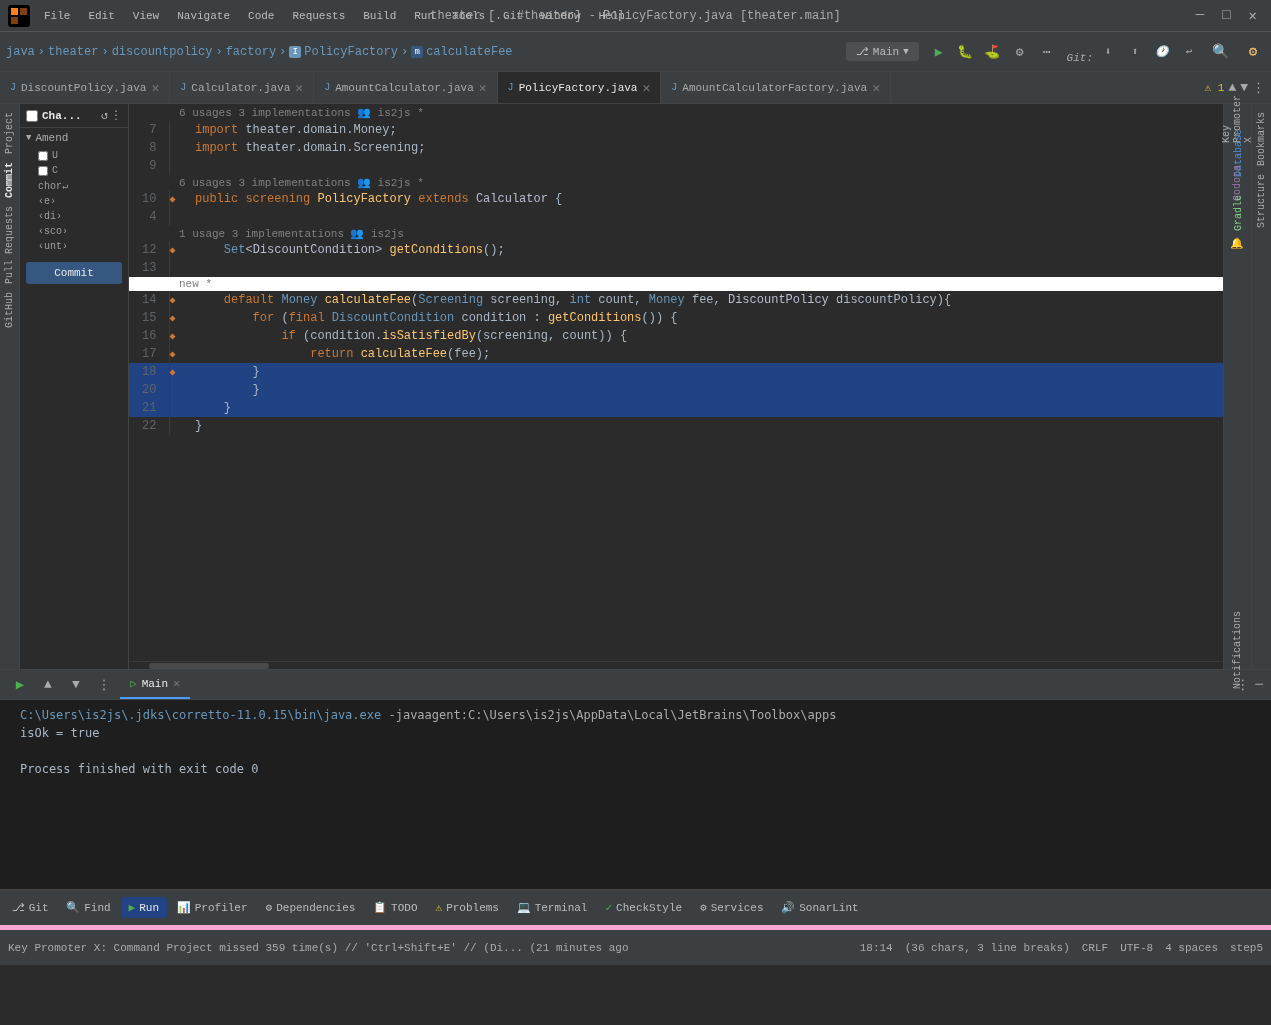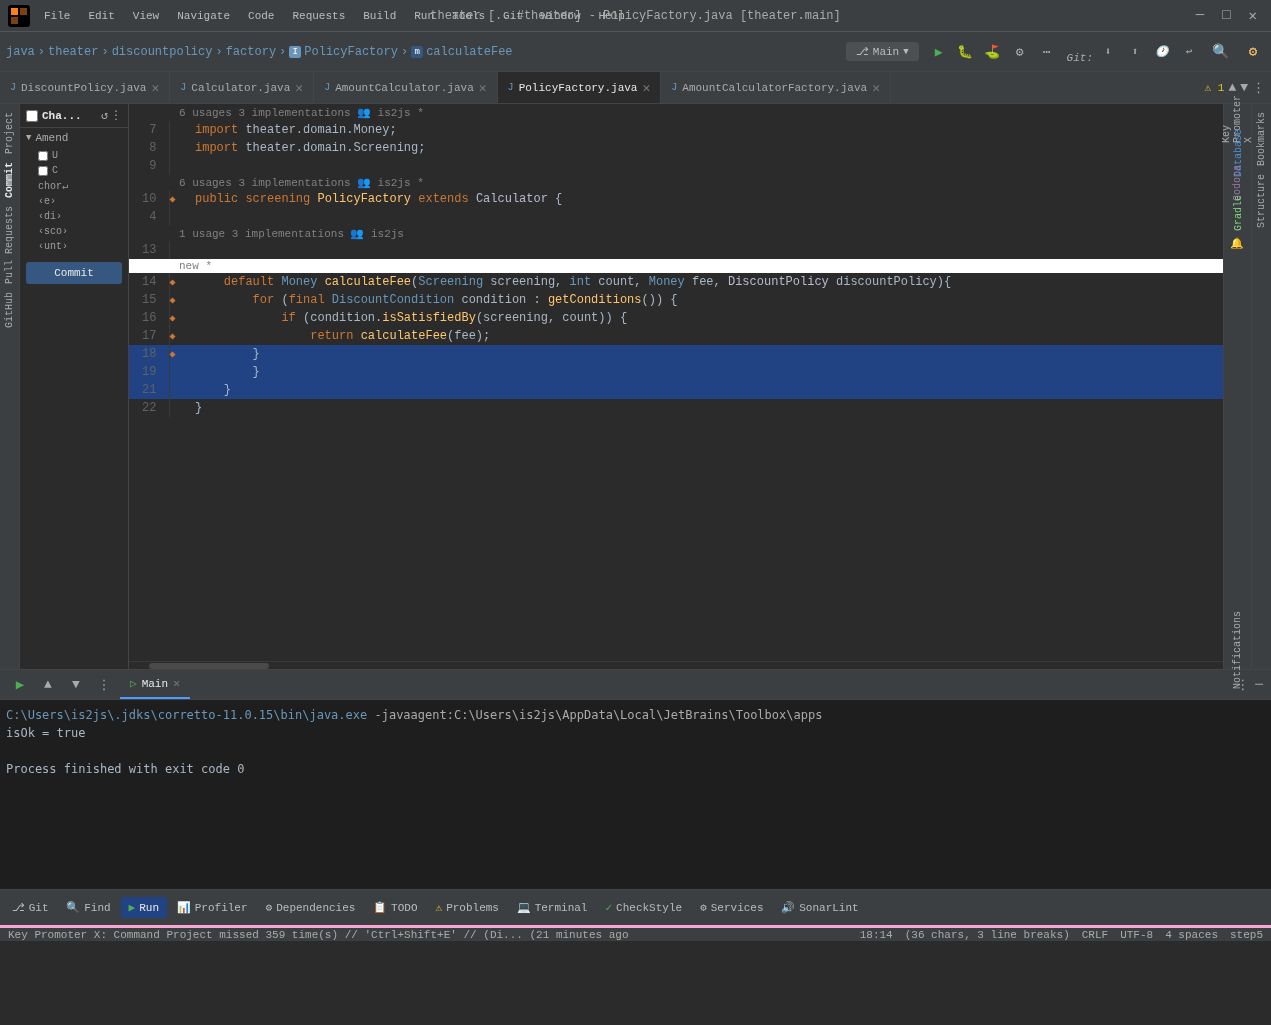--- a/index.html
+++ b/index.html
@@ -319,21 +319,21 @@
       margin-left: auto;
       display: flex;
       gap: 6px;
       align-items: center;
       color: #aaa;
       font-size: 13px;
     }
     .terminal-controls span { cursor: pointer; }
     .terminal-content {
       flex: 1;
-      padding: 6px 6px;
+      padding: 6px 20px;
       overflow: auto;
       font-family: 'Consolas', monospace;
       font-size: 12px;
       line-height: 18px;
     }
     .term-path { color: #6897bb; cursor: pointer; }
     .term-cmd { color: #aaa; }
     .term-ok { color: #a9b7c6; }
     .term-success { color: #a9b7c6; }
 
@@ -354,28 +354,28 @@
       padding: 4px 8px;
       color: #bbb;
       font-size: 11px;
       cursor: pointer;
       border-radius: 3px;
     }
     .bottom-tool-btn.active { background: #214283; color: #e8e8e8; }
 
     
     .status-bar {
-      height: 16px;
+      height: 40px;
       background: #3c3f41;
       display: flex;
       align-items: center;
       padding: 0 8px;
       font-size: 11px;
       color: #aaa;
-      border-top: 3px solid #f9a8d4;
+      border-top: 5px solid #f9a8d4;
       gap: 8px;
     }
     .status-left { display: flex; align-items: center; gap: 6px; flex: 1; }
     .status-right { display: flex; align-items: center; gap: 12px; }
     .status-item { cursor: pointer; }
     .status-warning { color: #e2c027; }
 
     
     .db-label { color: #4a90d9; }
     .gradle-label { color: #83d483; }
@@ -597,20 +597,25 @@
           <td class="line-gutter"></td>
           <td class="line-content"> </td>
         </tr>
 
         <tr>
           <td colspan="3" style="padding:1px 50px;font-size:11px;color:#808080;background:#2b2b2b;">
             <span>1 usage   3 implementations   👥 is2js</span>
           </td>
         </tr>
 
+        <tr class="line-row">
+          <td class="line-num">12</td>
+          <td class="line-gutter"><span style="color:#cc7832;font-size:10px;">◆</span></td>
+          <td class="line-content">    <span class="type">Set</span>&lt;<span style="color:#b9bcd1;">DiscountCondition</span>&gt; <span class="fn">getConditions</span>();</td>
+        </tr>
 
         <tr class="line-row">
           <td class="line-num">13</td>
           <td class="line-gutter"></td>
           <td class="line-content"> </td>
         </tr>
 
         <tr>
           <td colspan="3" style="padding:1px 50px;font-size:11px;color:#808080;background:#ffffff;">
             <span>new *</span>
@@ -641,21 +646,21 @@
           <td class="line-content">                <span class="kw">return</span> <span class="fn">calculateFee</span>(fee);</td>
         </tr>
 
         <tr class="line-row selected">
           <td class="line-num" style="background:#214283;">18</td>
           <td class="line-gutter" style="background:#214283;"><span style="color:#cc7832;font-size:10px;">◆</span></td>
           <td class="line-content" style="background:#214283;">        }</td>
         </tr>
 
         <tr class="line-row selected">
-          <td class="line-num" style="background:#214283;">19</td>
+          <td class="line-num" style="background:#214283;">20</td>
           <td class="line-gutter" style="background:#214283;"></td>
           <td class="line-content" style="background:#214283;">        }</td>
         </tr>
 
 
         <tr class="line-row selected">
           <td class="line-num" style="background:#214283;">21</td>
           <td class="line-gutter" style="background:#214283;"></td>
           <td class="line-content" style="background:#214283;">    }</td>
         </tr>

